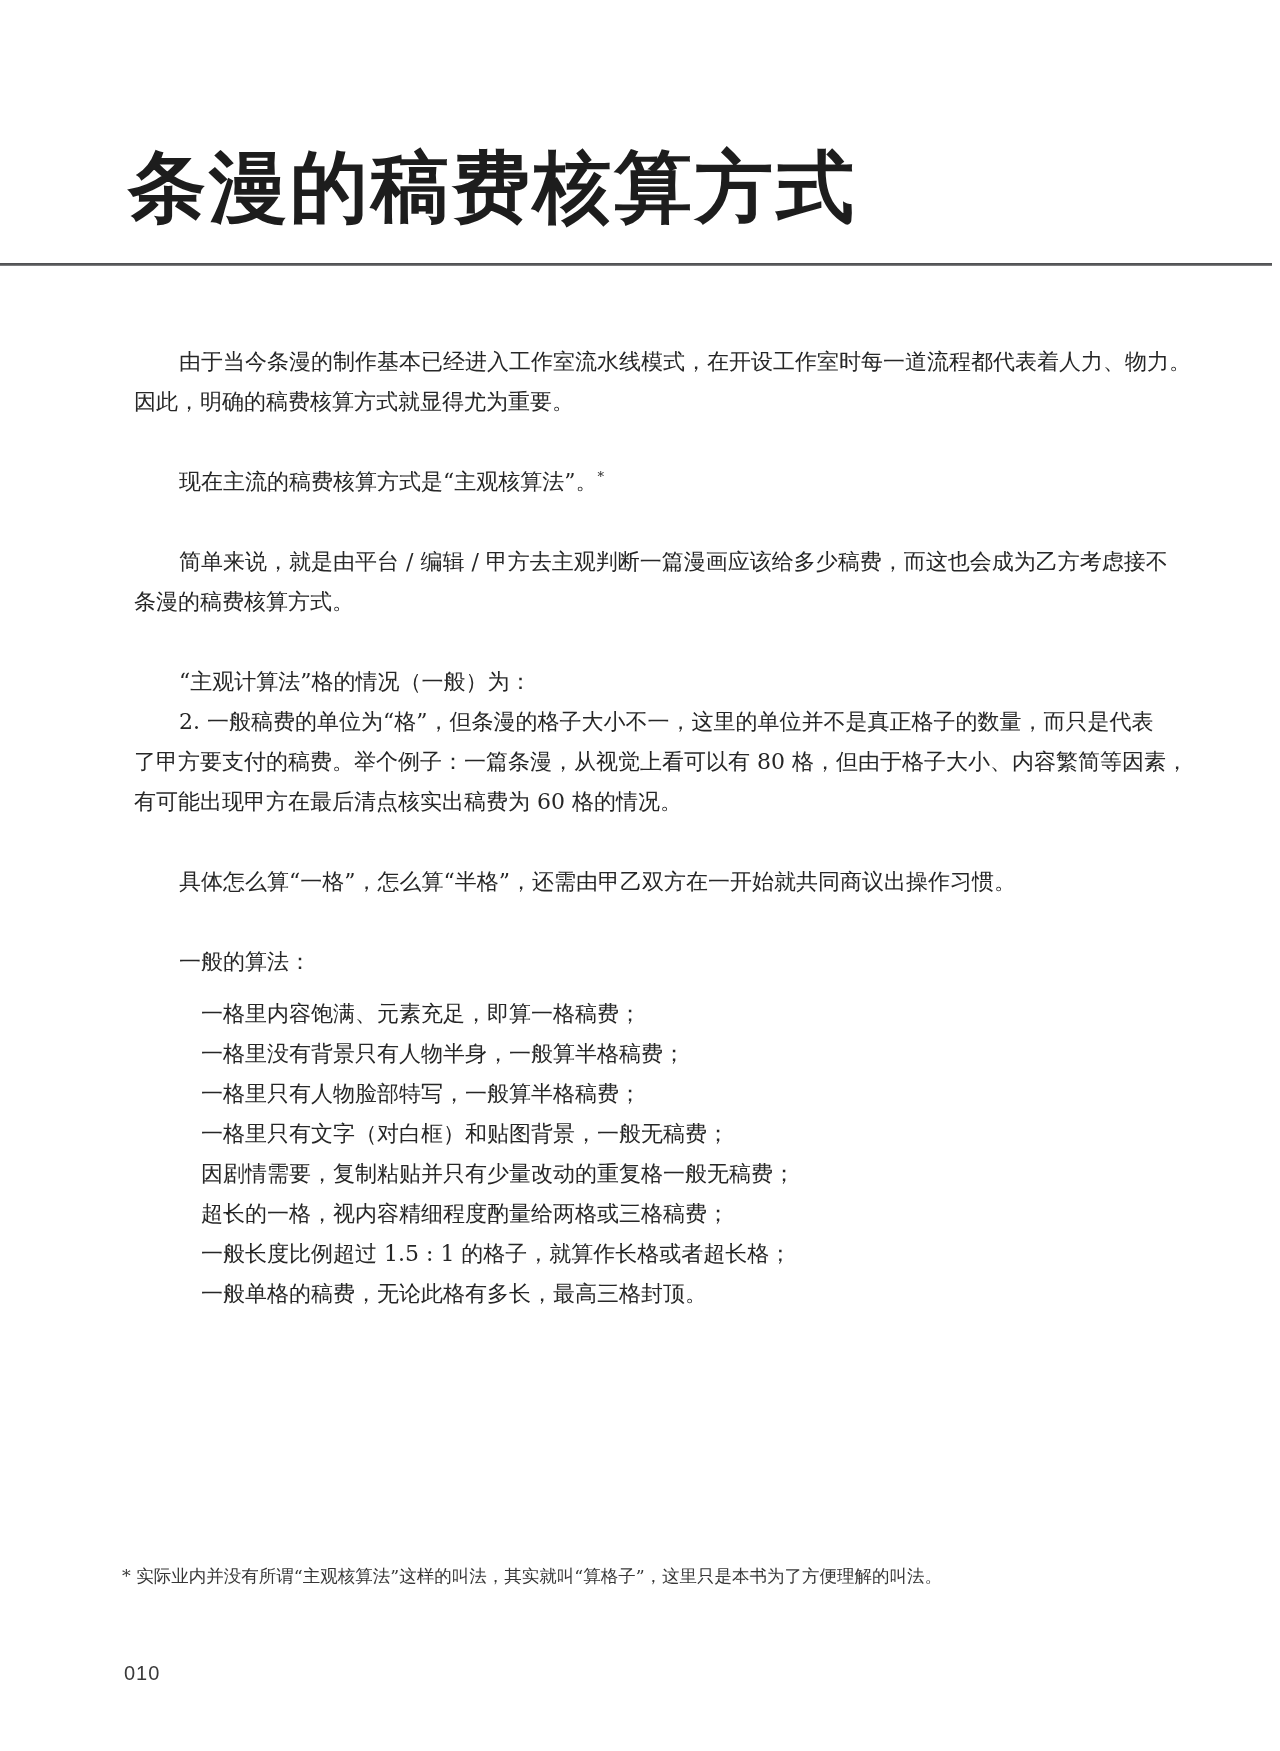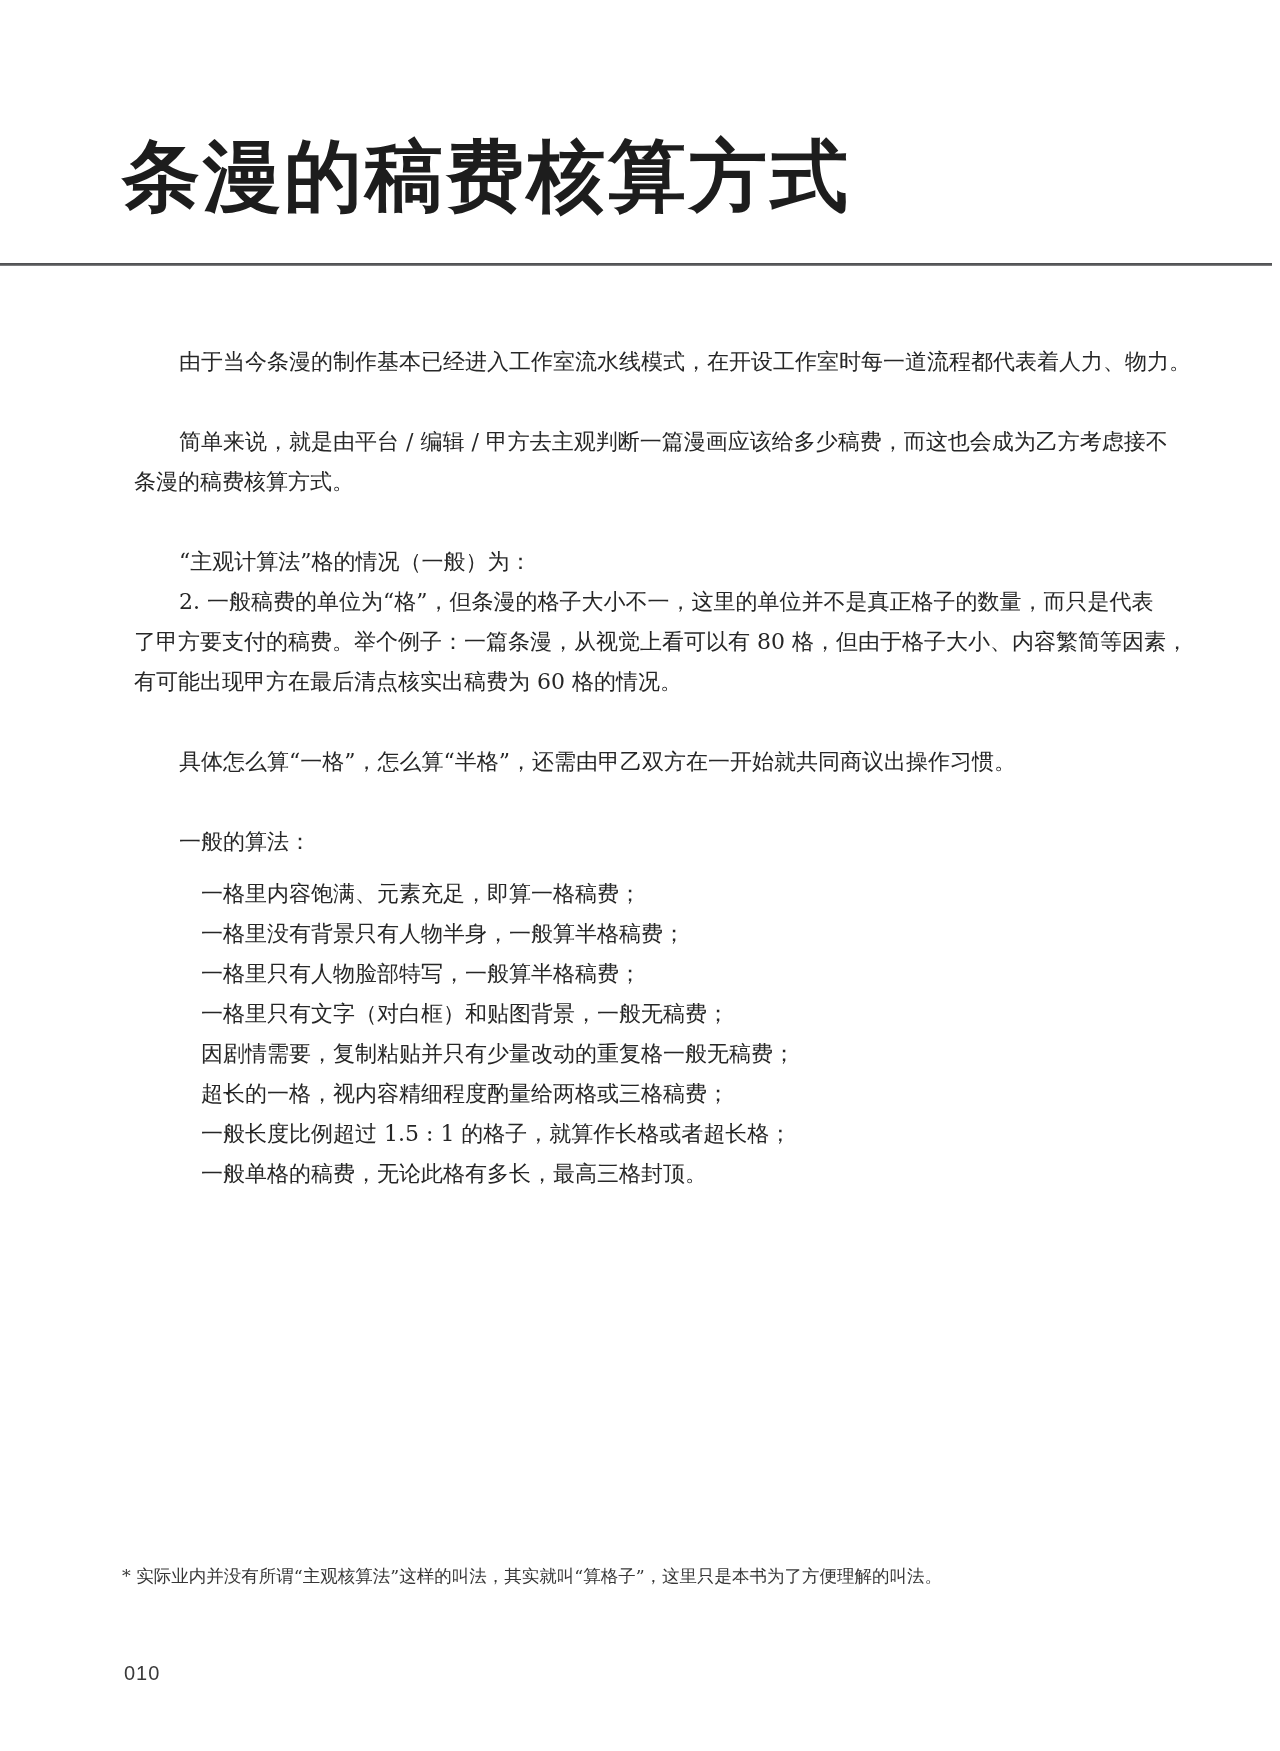--- a/index.html
+++ b/index.html
@@ -9,28 +9,28 @@
     height:1751px;
     background:var(--page-bg,#ffffff);
     font-family:"DejaVu Serif","Liberation Serif",serif;
     color:var(--text-color,#262626);
     overflow:hidden;
   }
   .title{
     position:absolute;
     left:120px;
     top:138px;
-    margin:2px;
+    margin:8px;
     font-size:78px;
     line-height:84px;
     font-weight:bold;
     letter-spacing:3px;
     color:var(--title-color,#1d1d1d);
     white-space:nowrap;
-    font-family:Liberation Mono, monospace;
+    font-family:Liberation Serif, serif;
   }
   .rule{
     position:absolute;
     left:0;
     top:263px;
     width:1272px;
     height:3px;
     background:linear-gradient(to bottom,#4b4b4d 0%,#5a5b5d 55%,#909092 100%);
   }
   .body{
@@ -83,20 +83,24 @@
 </style>
 </head>
 <body>
 
 <div class="page">
   <h1 class="title">条漫的稿费核算方式</h1>
   <div class="rule"></div>
   <div class="body" id="body-text">
       <div class="block para">
         <div class="line indent">由于当今条漫的制作基本已经进入工作室流水线模式，在开设工作室时每一道流程都代表着人力、物力。</div>
+        <div class="line">因此，明确的稿费核算方式就显得尤为重要。</div>
+      </div>
+      <div class="block para">
+        <div class="line indent">现在主流的稿费核算方式是“主观核算法”。<sup>*</sup></div>
       </div>
       <div class="block para">
         <div class="line indent">简单来说，就是由平台 / 编辑 / 甲方去主观判断一篇漫画应该给多少稿费，而这也会成为乙方考虑接不</div>
         <div class="line">条漫的稿费核算方式。</div>
       </div>
       <div class="block para">
         <div class="line indent">“主观计算法”格的情况（一般）为：</div>
         <div class="line indent">2. 一般稿费的单位为“格”，但条漫的格子大小不一，这里的单位并不是真正格子的数量，而只是代表</div>
         <div class="line">了甲方要支付的稿费。举个例子：一篇条漫，从视觉上看可以有 80 格，但由于格子大小、内容繁简等因素，</div>
         <div class="line">有可能出现甲方在最后清点核实出稿费为 60 格的情况。</div>

